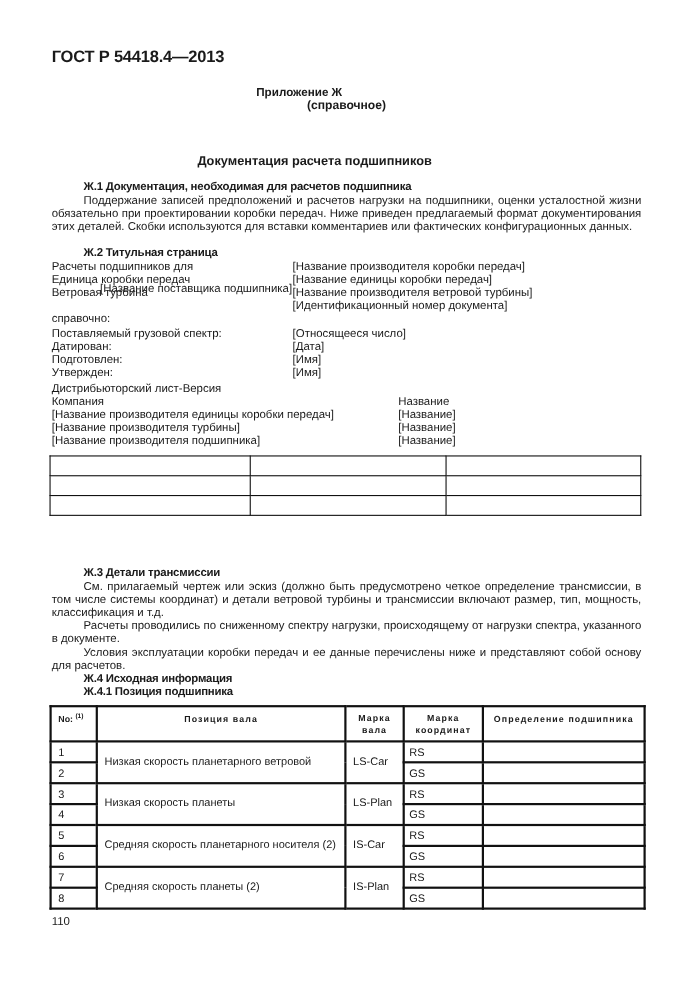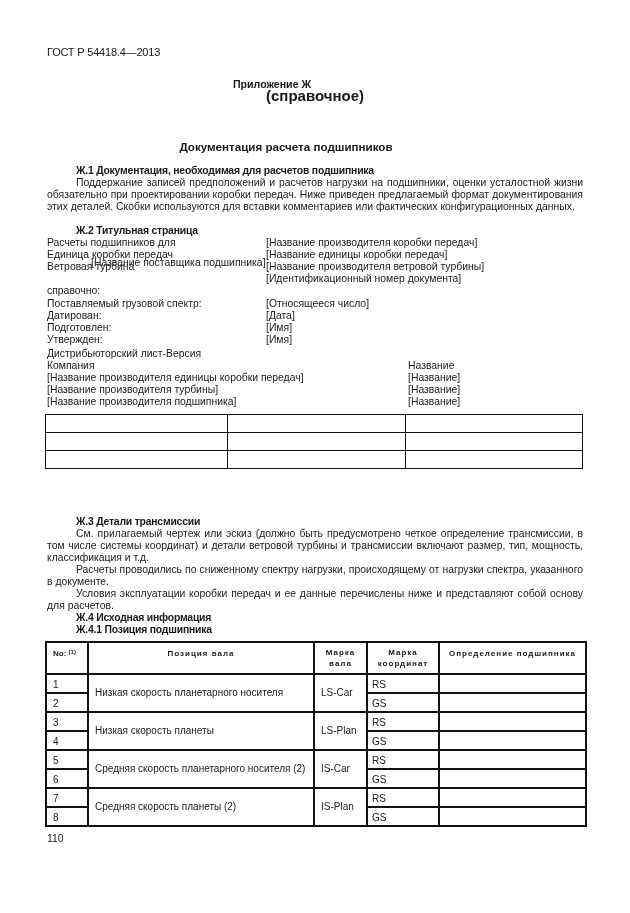--- a/index.html
+++ b/index.html
@@ -2,30 +2,30 @@
 <html><head>
 <meta charset="utf-8">
 <style>
   html, body { margin: 0; padding: 0; background: #ffffff; }
   body {
     width: 630px; height: 913px; position: relative; overflow: hidden;
     font-family: "Liberation Sans", "DejaVu Sans", sans-serif;
     color: #1a1a1a; font-size: 10.4px; line-height: 12px;
   }
   .abs { position: absolute; white-space: nowrap; }
-  .doc-code { left: 47px; top: 46px; font-weight: normal; font-size: 11px; letter-spacing: -0.2px; }
+  .doc-code { left: 47px; top: 46px; font-weight: bold; font-size: 15px; letter-spacing: -0.2px; }
   .annex-title { left: 0; width: 544px; text-align: center; top: 78px; font-weight: bold; font-size: 10.6px; line-height: 12px; }
-  .annex-sub { left: 0; width: 630px; text-align: center; top: 90px; font-weight: bold; font-size: 15px; }
+  .annex-sub { left: 0; width: 630px; text-align: center; top: 90px; font-weight: bold; font-size: 11px; }
   .main-title { left: 0; width: 572px; text-align: center; top: 141px; font-weight: bold; font-size: 11.6px; }
   .h-sec { font-weight: bold; font-size: 10.4px; letter-spacing: -0.2px; }
   .para { position: absolute; left: 47px; width: 536px; text-align: justify; font-size: 10.4px; line-height: 12px; }
   .para .first { display: inline-block; width: 29px; }
   .kv-left { left: 47px; }
   .kv-right { left: 266px; }
-  .dist-right { left: 362px; margin-left: 46px; }
+  .dist-right { left: 362px; }
 
   table { border-collapse: collapse; position: absolute; table-layout: fixed; }
   .rev-table { left: 45px; top: 414px; width: 537px; }
   .rev-table td { border: 1px solid #111; height: 17px; padding: 0 0 0 6px; font-size: 10px; vertical-align: middle; }
   .bear-table { left: 45px; top: 641px; width: 540px; }
   .bear-table td, .bear-table th { border: 2px solid #111; padding: 0 4px; font-size: 10px; vertical-align: middle; }
   .bear-table th { font-size: 8px; font-weight: bold; letter-spacing: 1px; height: 25px; line-height: 11px; text-align: center; }
   .bear-table th.no { text-align: left; letter-spacing: 0; padding-left: 6px; vertical-align: top; padding-top: 5px; }
   .bear-table th.pos { vertical-align: top; padding-top: 5px; }
   .bear-table th.def { vertical-align: top; padding-top: 5px; }
@@ -127,21 +127,21 @@
         </th>
     <th>
           <div>Марка</div>
           <div>координат</div>
         </th>
     <th class="def">Определение подшипника</th>
   </tr>
 
   <tr>
     <td class="num">1</td>
-    <td class="merged" rowspan="2">Низкая скорость планетарного носителя</td>
+    <td class="merged" rowspan="2">Низкая скорость планетарного ветровой</td>
     <td class="merged" rowspan="2">LS-Car</td>
     <td class="mark">RS</td>
     <td></td>
   </tr>
   <tr>
     <td class="num">2</td>
     <td class="mark">GS</td>
     <td></td>
   </tr>
 

